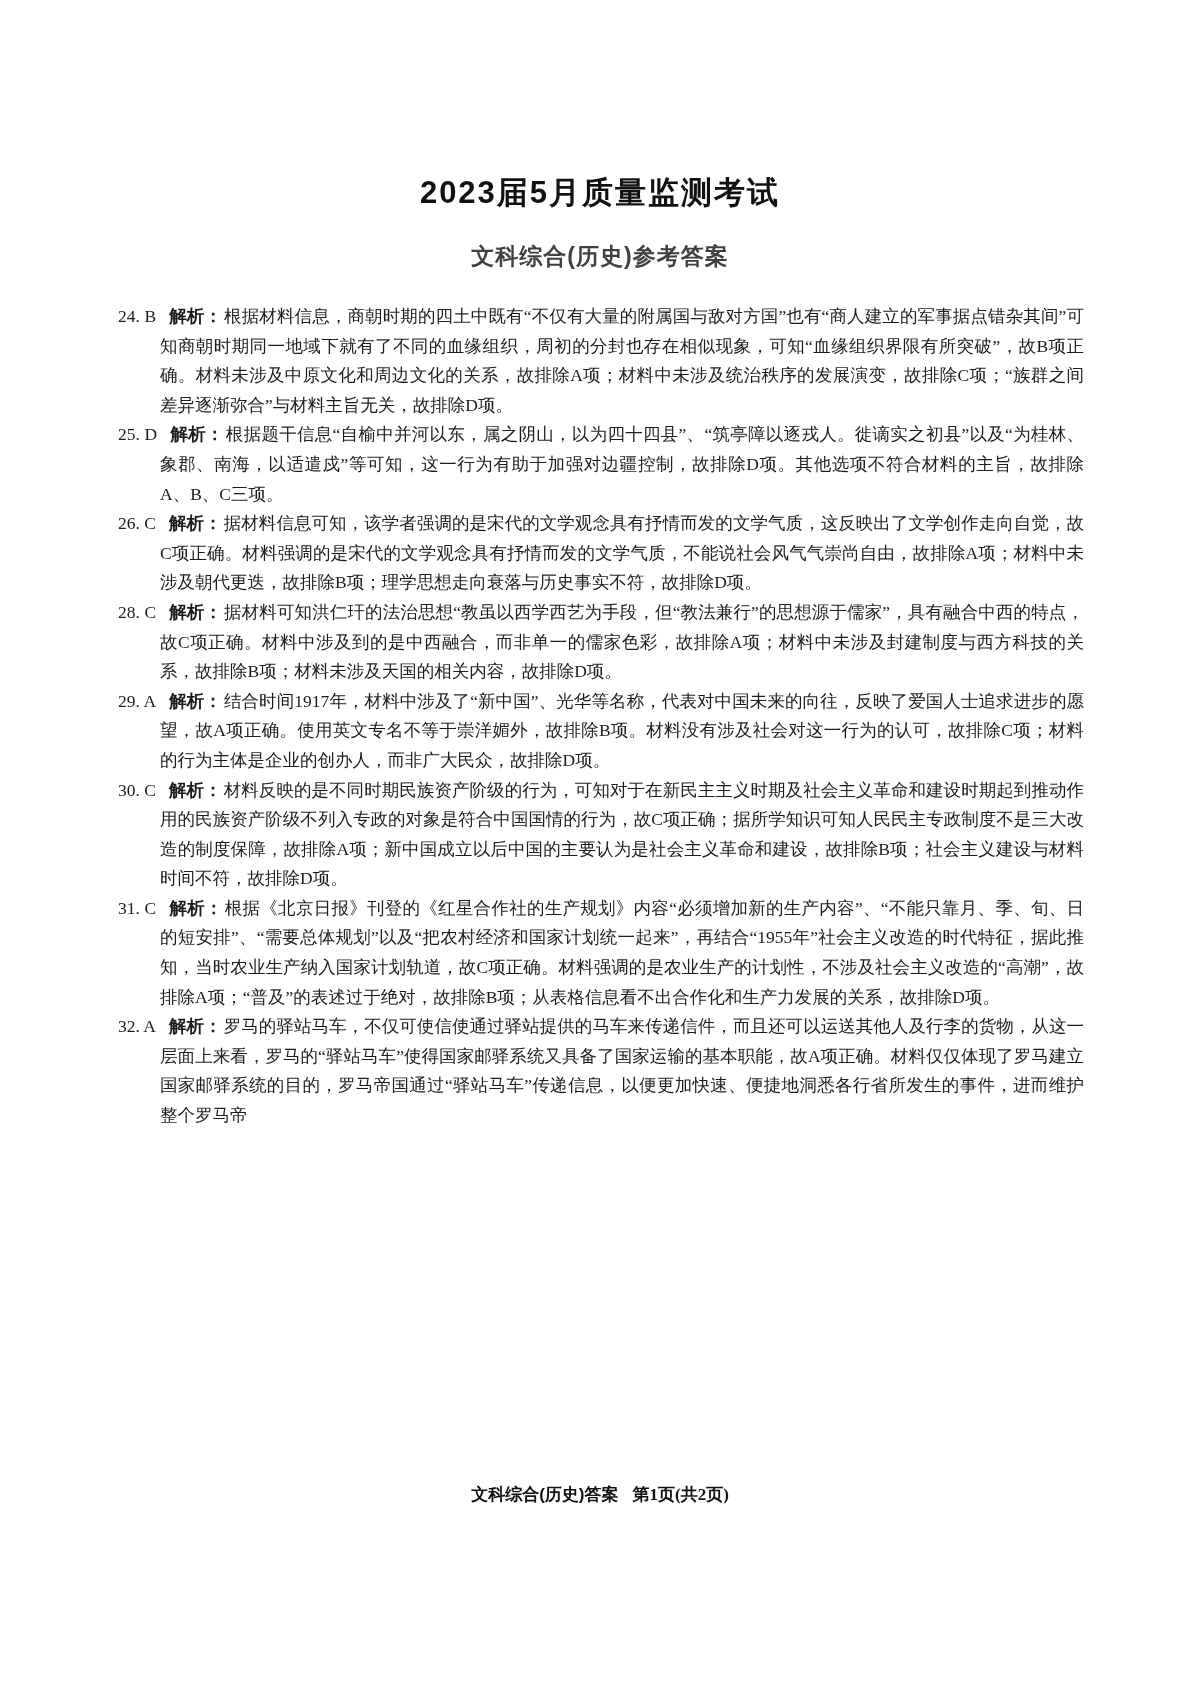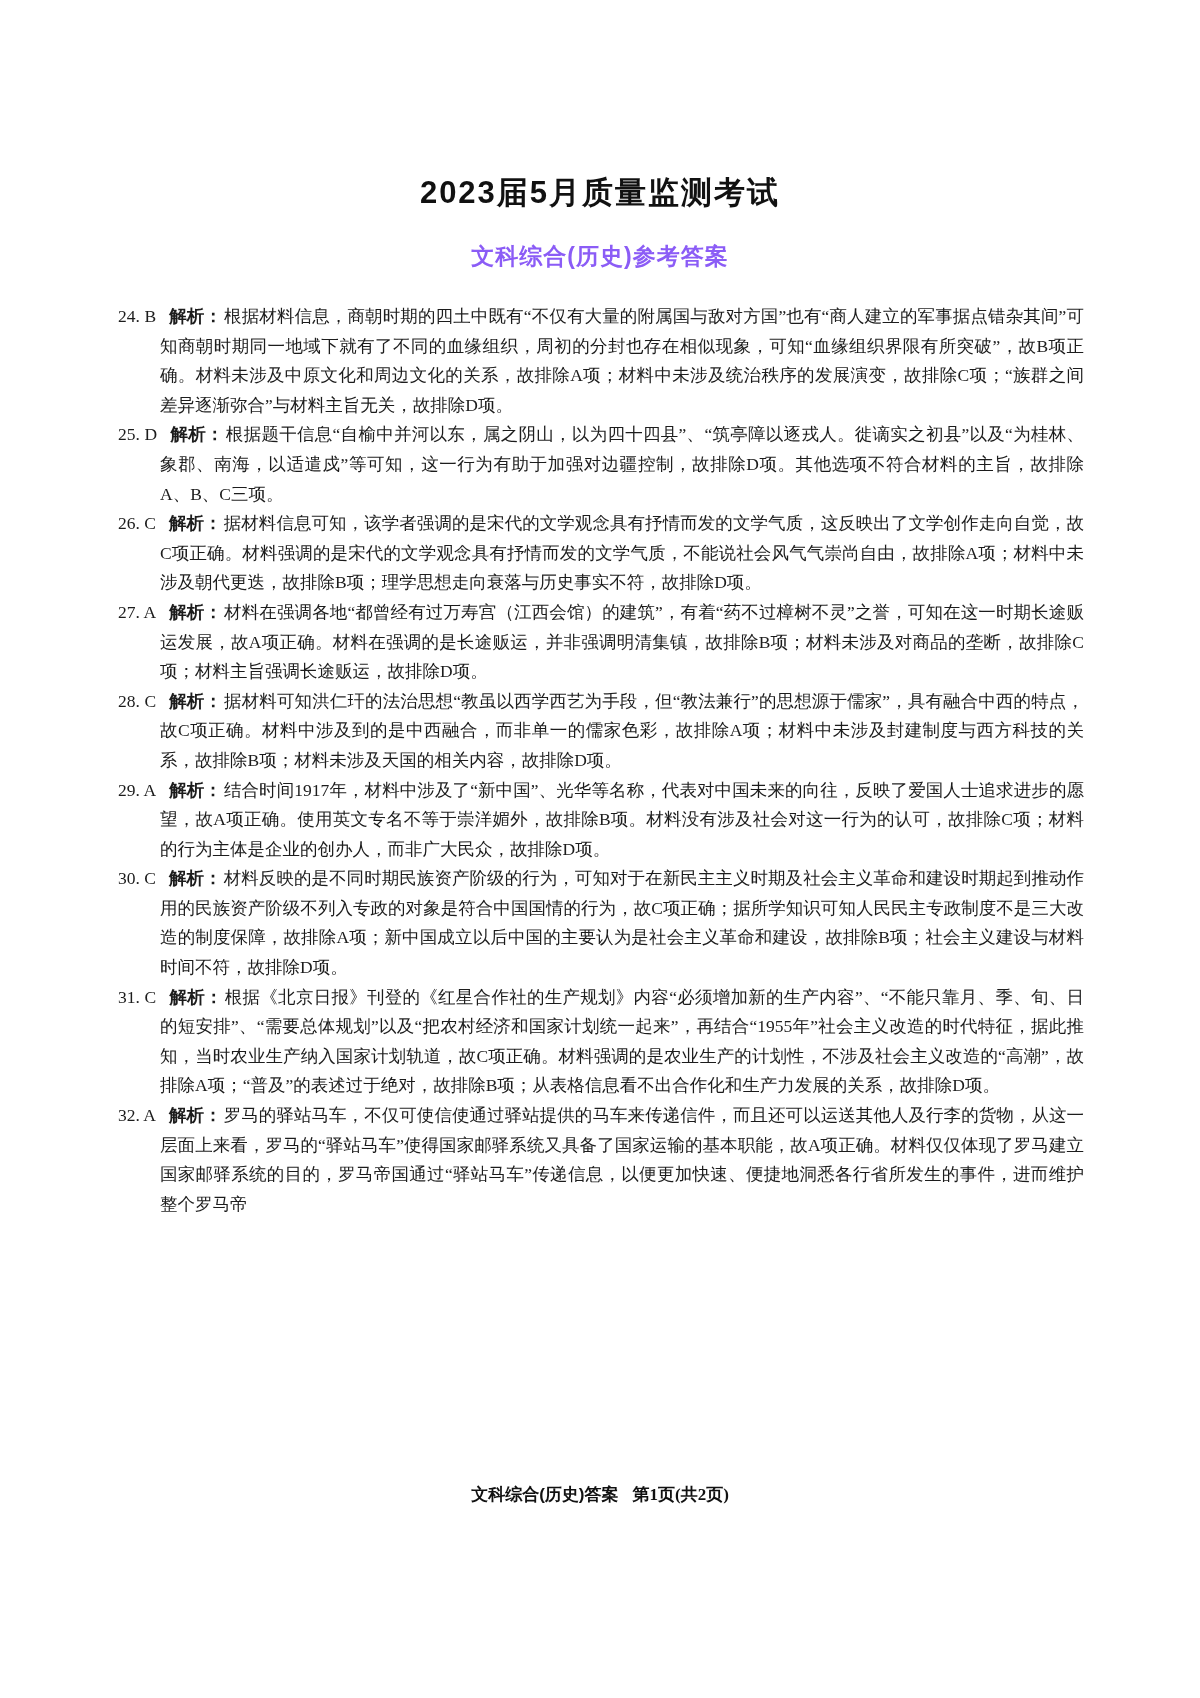--- a/index.html
+++ b/index.html
@@ -27,21 +27,21 @@
     letter-spacing: 2px;
     color: #111;
   }
   .doc-subtitle {
     margin: 27px 0 0 0;
     text-align: center;
     font-family: "Liberation Sans", "DejaVu Sans", sans-serif;
     font-size: 23px;
     font-weight: bold;
     letter-spacing: 1px;
-    color: #8b5cf6;
+    color: #404040;
   }
   .answers {
     margin: 30px 116px 0 118px;
     font-size: 17.5px;
     line-height: 29.6px;
     text-align: justify;
     text-justify: inter-ideograph;
   }
   .answer-item {
     margin: 0;
@@ -90,23 +90,20 @@
   </p>
 
   <p class="answer-item">
     <span class="qnum">25. D</span><span class="analysis-label">解析：</span><span class="analysis-text">根据题干信息“自榆中并河以东，属之阴山，以为四十四县”、“筑亭障以逐戎人。徙谪实之初县”以及“为桂林、象郡、南海，以适遣戍”等可知，这一行为有助于加强对边疆控制，故排除D项。其他选项不符合材料的主旨，故排除A、B、C三项。</span>
   </p>
 
   <p class="answer-item">
     <span class="qnum">26. C</span><span class="analysis-label">解析：</span><span class="analysis-text">据材料信息可知，该学者强调的是宋代的文学观念具有抒情而发的文学气质，这反映出了文学创作走向自觉，故C项正确。材料强调的是宋代的文学观念具有抒情而发的文学气质，不能说社会风气气崇尚自由，故排除A项；材料中未涉及朝代更迭，故排除B项；理学思想走向衰落与历史事实不符，故排除D项。</span>
   </p>
 
-  <p class="answer-item">
-    <span class="qnum">27. A</span><span class="analysis-label">解析：</span><span class="analysis-text">材料在强调各地“都曾经有过万寿宫（江西会馆）的建筑”，有着“药不过樟树不灵”之誉，可知在这一时期长途贩运发展，故A项正确。材料在强调的是长途贩运，并非强调明清集镇，故排除B项；材料未涉及对商品的垄断，故排除C项；材料主旨强调长途贩运，故排除D项。</span>
-  </p>
 
   <p class="answer-item">
     <span class="qnum">28. C</span><span class="analysis-label">解析：</span><span class="analysis-text">据材料可知洪仁玕的法治思想“教虽以西学西艺为手段，但“教法兼行”的思想源于儒家”，具有融合中西的特点，故C项正确。材料中涉及到的是中西融合，而非单一的儒家色彩，故排除A项；材料中未涉及封建制度与西方科技的关系，故排除B项；材料未涉及天国的相关内容，故排除D项。</span>
   </p>
 
   <p class="answer-item">
     <span class="qnum">29. A</span><span class="analysis-label">解析：</span><span class="analysis-text">结合时间1917年，材料中涉及了“新中国”、光华等名称，代表对中国未来的向往，反映了爱国人士追求进步的愿望，故A项正确。使用英文专名不等于崇洋媚外，故排除B项。材料没有涉及社会对这一行为的认可，故排除C项；材料的行为主体是企业的创办人，而非广大民众，故排除D项。</span>
   </p>
 
   <p class="answer-item">

